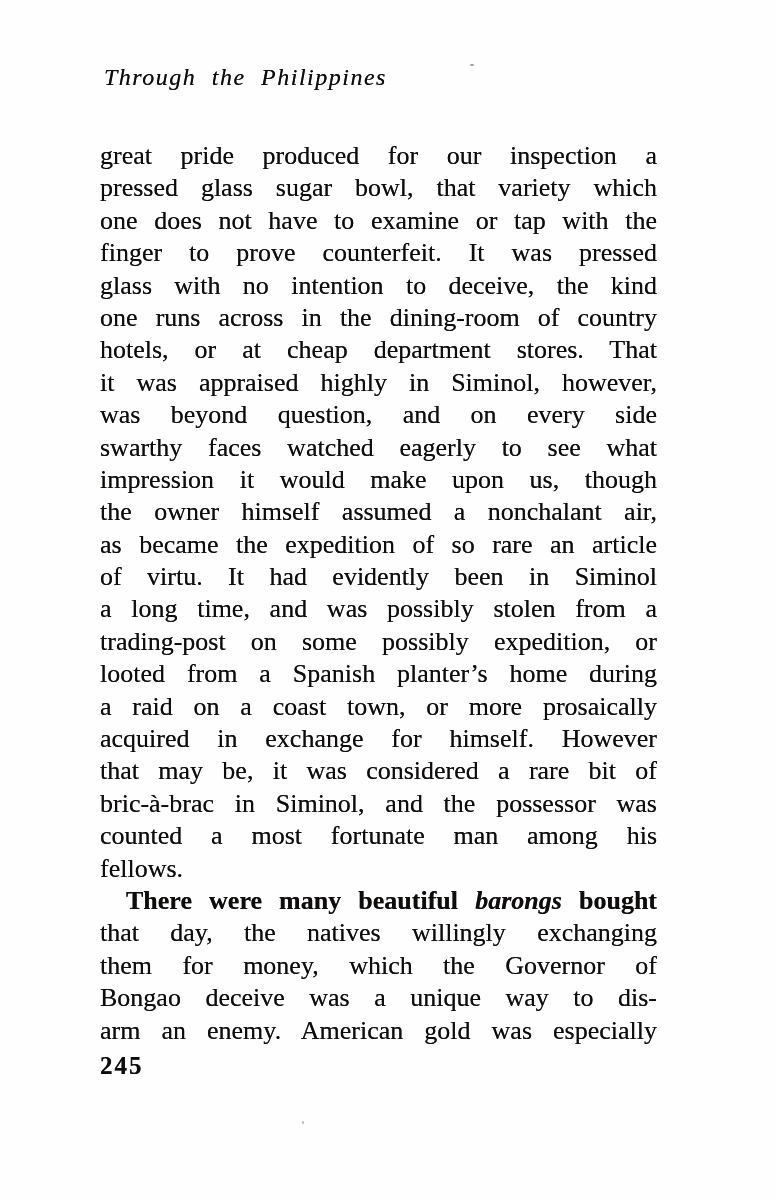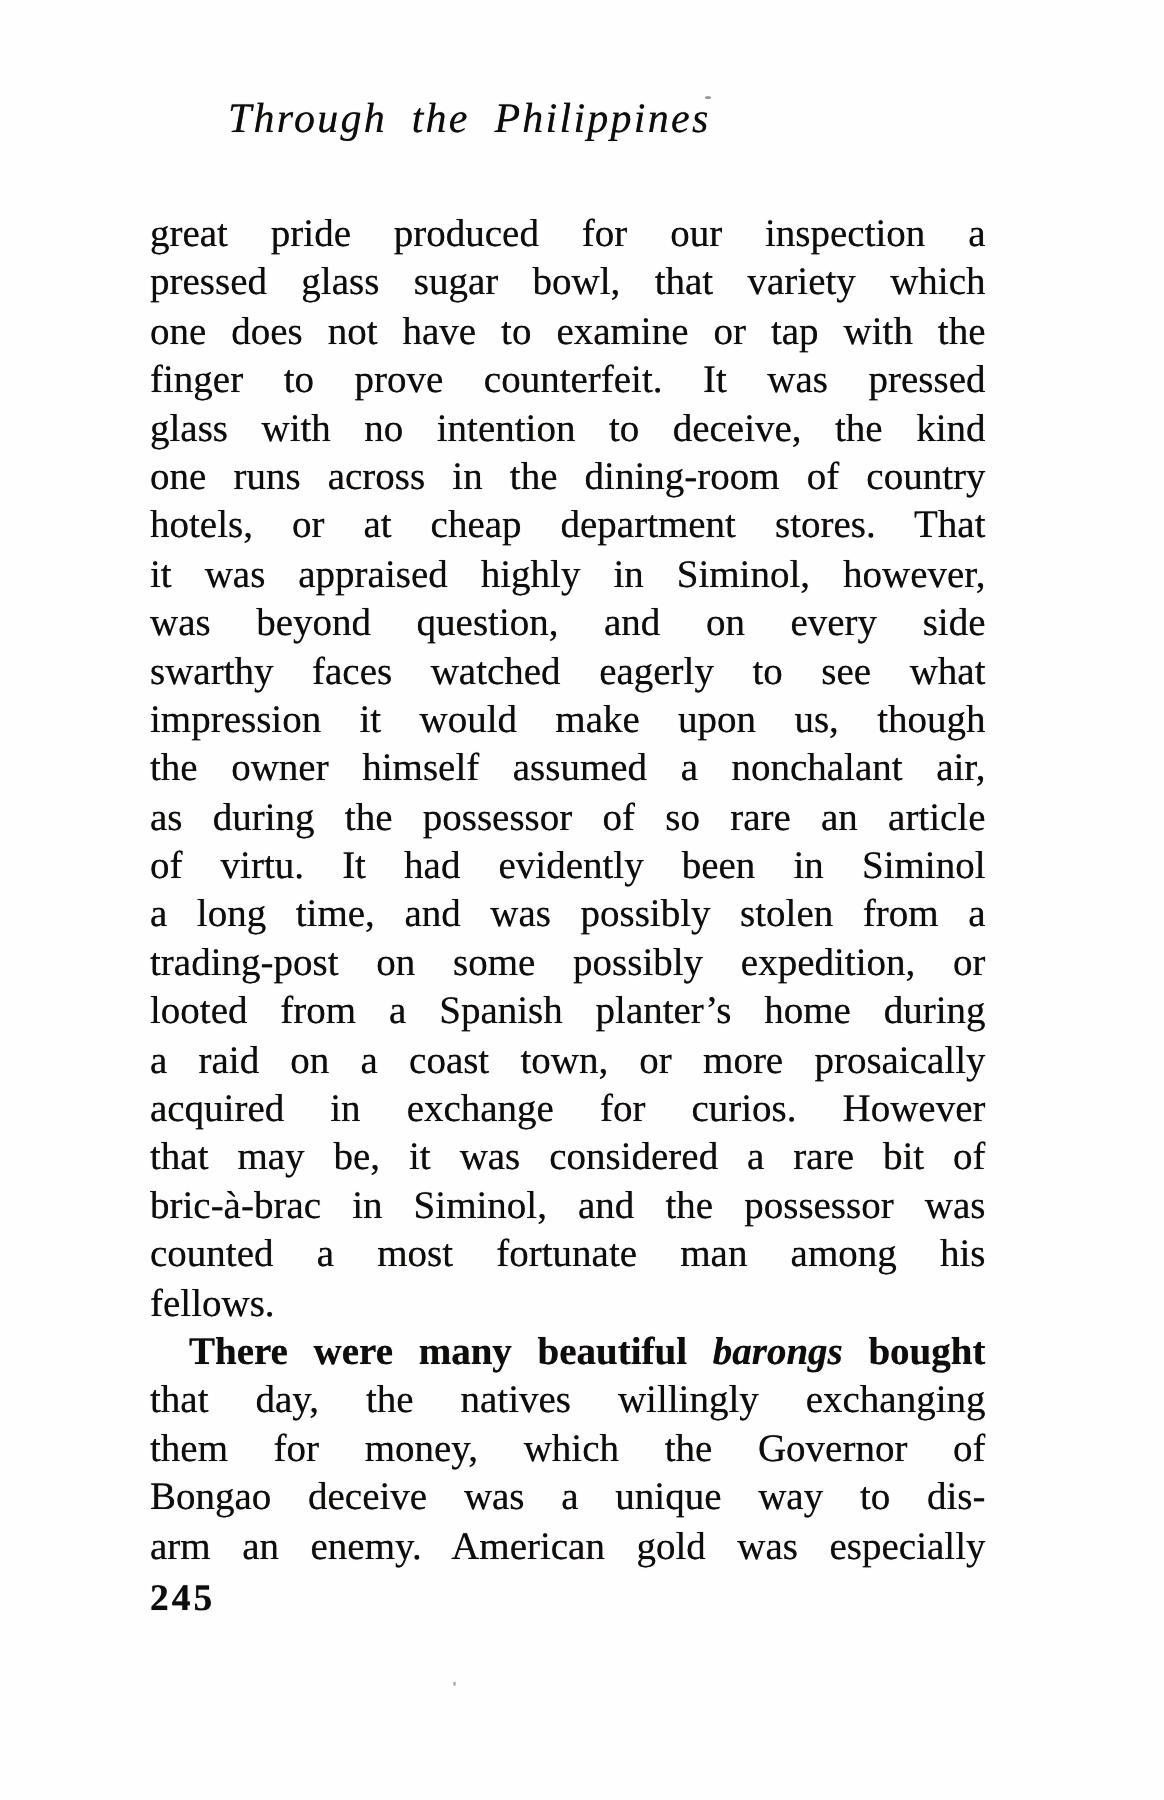--- a/index.html
+++ b/index.html
@@ -14,26 +14,25 @@
     background: #fffeff;
     overflow: hidden;
     font-family: "Liberation Serif", serif;
     color: #0e0d0b;
   }
   .running-head {
     position: absolute;
     left: 104px;
     top: 64px;
     font-style: italic;
-    font-size: 28px;
+    font-size: 24px;
     letter-spacing: 1.5px;
     word-spacing: 8px;
     white-space: nowrap;
     text-shadow: 0 0 0.5px rgba(0,0,0,0.75);
-    margin-left: 48px;
   }
   .body-text {
     position: absolute;
     left: 100px;
     top: 140px;
     width: 557px;
     font-size: 26px;
     line-height: 32.4px;
     text-shadow: 0 0 0.5px rgba(0,0,0,0.7);
   }
@@ -84,27 +83,27 @@
       <div class="line"><span>one does not have to examine or tap with the</span></div>
       <div class="line"><span>finger to prove counterfeit.  It was pressed</span></div>
       <div class="line"><span>glass with no intention to deceive, the kind</span></div>
       <div class="line"><span>one runs across in the dining-room of country</span></div>
       <div class="line"><span>hotels, or at cheap department stores.  That</span></div>
       <div class="line"><span>it was appraised highly in Siminol, however,</span></div>
       <div class="line"><span>was beyond question, and on every side</span></div>
       <div class="line"><span>swarthy faces watched eagerly to see what</span></div>
       <div class="line"><span>impression it would make upon us, though</span></div>
       <div class="line"><span>the owner himself assumed a nonchalant air,</span></div>
-      <div class="line"><span>as during the possessor of so rare an article</span></div>
+      <div class="line"><span>as became the expedition of so rare an article</span></div>
       <div class="line"><span>of virtu.  It had evidently been in Siminol</span></div>
       <div class="line"><span>a long time, and was possibly stolen from a</span></div>
       <div class="line"><span>trading-post on some possibly expedition, or</span></div>
       <div class="line"><span>looted from a Spanish planter’s home during</span></div>
       <div class="line"><span>a raid on a coast town, or more prosaically</span></div>
-      <div class="line"><span>acquired in exchange for curios.  However</span></div>
+      <div class="line"><span>acquired in exchange for himself.  However</span></div>
       <div class="line"><span>that may be, it was considered a rare bit of</span></div>
       <div class="line"><span>bric-à-brac in Siminol, and the possessor was</span></div>
       <div class="line"><span>counted a most fortunate man among his</span></div>
       <div class="line endline"><span>fellows.</span></div>
       <div class="line indent"><span>There were many beautiful </span><i>barongs</i><span> bought</span></div>
       <div class="line"><span>that day, the natives willingly exchanging</span></div>
       <div class="line"><span>them for money, which the Governor of</span></div>
       <div class="line"><span>Bongao deceive was a unique way to dis-</span></div>
       <div class="line"><span>arm an enemy.  American gold was especially</span></div>
     </div>

